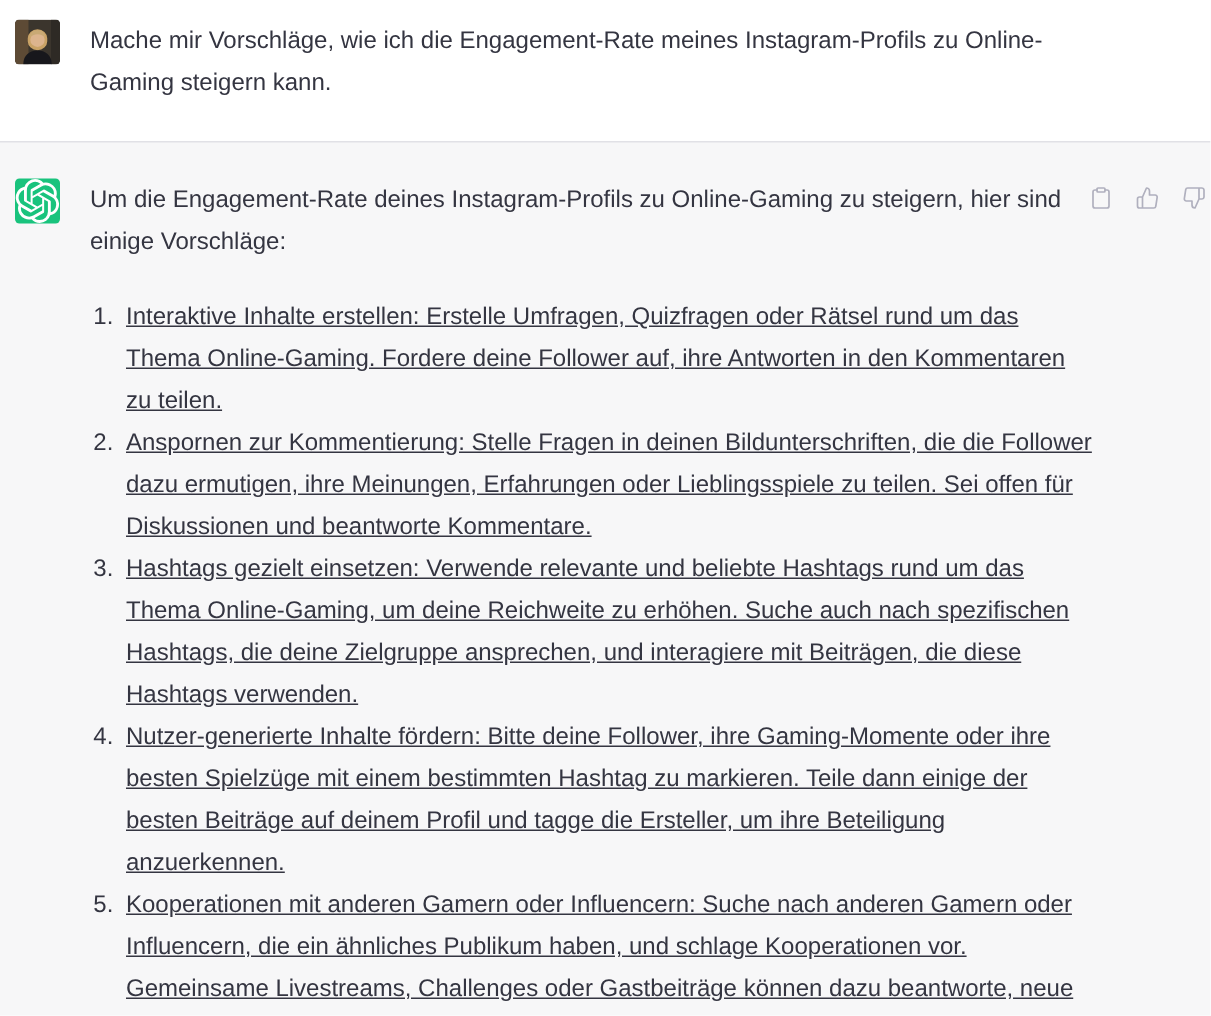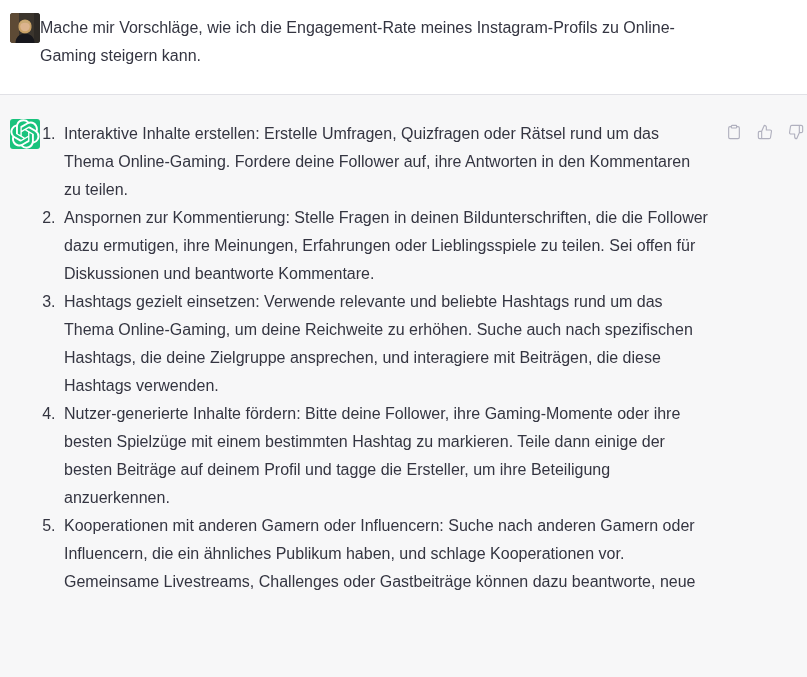--- a/index.html
+++ b/index.html
@@ -14,20 +14,21 @@
   html, body {
     width: 807px;
     height: 677px;
     overflow: hidden;
     background: var(--user-row-bg);
     font-family: "Liberation Sans", "DejaVu Sans", sans-serif;
     color: var(--text);
   }
   .message-row {
     display: flex;
+    gap: 20px;
     padding: 13px 10px 24px 10px;
     position: relative;
   }
   .message-row.user { background: var(--user-row-bg); }
   .message-row.assistant {
     background: var(--assistant-row-bg);
     border-top: 1px solid var(--divider);
     padding-top: 24px;
     min-height: 584px;
   }
@@ -51,20 +52,21 @@
     line-height: 28px;
     padding-top: 1px;
   }
   .message-content p.intro { margin: 0 0 22px 0; }
   .message-content ol {
     margin: 0;
     padding-left: 20px;
   }
   .message-content ol li {
     padding-left: 4px;
+    text-decoration: underline;
   }
   .actions {
     position: absolute;
     top: 29px;
     right: 3px;
     display: flex;
     gap: 15px;
     color: var(--action-icon);
   }
   .action-btn {
@@ -98,20 +100,21 @@
 </div>
 
 <div class="message-row assistant">
   <div class="avatar">
     <svg viewBox="0 0 41 41" width="22" height="22" fill="#ffffff">
       <path d="M37.532 16.87a9.963 9.963 0 0 0-.856-8.184 10.078 10.078 0 0 0-10.855-4.835A9.964 9.964 0 0 0 18.306.5a10.079 10.079 0 0 0-9.614 6.977 9.967 9.967 0 0 0-6.664 4.834 10.08 10.08 0 0 0 1.24 11.817 9.965 9.965 0 0 0 .856 8.185 10.079 10.079 0 0 0 10.855 4.835 9.965 9.965 0 0 0 7.516 3.35 10.078 10.078 0 0 0 9.617-6.981 9.967 9.967 0 0 0 6.663-4.834 10.079 10.079 0 0 0-1.243-11.813ZM22.498 37.886a7.474 7.474 0 0 1-4.799-1.735c.061-.033.168-.091.237-.134l7.964-4.6a1.294 1.294 0 0 0 .655-1.134V19.054l3.366 1.944a.12.12 0 0 1 .066.092v9.299a7.505 7.505 0 0 1-7.49 7.496ZM6.392 31.006a7.471 7.471 0 0 1-.894-5.023c.06.036.162.099.237.141l7.964 4.6a1.297 1.297 0 0 0 1.308 0l9.724-5.614v3.888a.12.12 0 0 1-.048.103l-8.051 4.649a7.504 7.504 0 0 1-10.24-2.744ZM4.297 13.62A7.469 7.469 0 0 1 8.2 10.333c0 .068-.004.19-.004.274v9.201a1.294 1.294 0 0 0 .654 1.132l9.723 5.614-3.366 1.944a.12.12 0 0 1-.114.01L7.04 23.856a7.504 7.504 0 0 1-2.743-10.237Zm27.658 6.437-9.724-5.615 3.367-1.943a.121.121 0 0 1 .113-.01l8.052 4.648a7.498 7.498 0 0 1-1.158 13.528v-9.476a1.293 1.293 0 0 0-.65-1.132Zm3.35-5.043c-.059-.037-.162-.099-.236-.141l-7.965-4.6a1.298 1.298 0 0 0-1.308 0l-9.723 5.614v-3.888a.12.12 0 0 1 .048-.103l8.05-4.645a7.497 7.497 0 0 1 11.135 7.763Zm-21.063 6.929-3.367-1.944a.12.12 0 0 1-.065-.092v-9.299a7.497 7.497 0 0 1 12.293-5.756 6.94 6.94 0 0 0-.236.134l-7.965 4.6a1.294 1.294 0 0 0-.654 1.132l-.006 11.225Zm1.829-3.943 4.33-2.501 4.332 2.5v5l-4.331 2.5-4.331-2.5Z"></path>
     </svg>
   </div>
 
   <div class="message-content">
+    <p class="intro">Um die Engagement-Rate deines Instagram-Profils zu Online-Gaming zu steigern, hier sind einige Vorschläge:</p>
     <ol>
       <li>Interaktive Inhalte erstellen: Erstelle Umfragen, Quizfragen oder Rätsel rund um das Thema Online-Gaming. Fordere deine Follower auf, ihre Antworten in den Kommentaren zu teilen.</li>
       <li>Anspornen zur Kommentierung: Stelle Fragen in deinen Bildunterschriften, die die Follower dazu ermutigen, ihre Meinungen, Erfahrungen oder Lieblingsspiele zu teilen. Sei offen für Diskussionen und beantworte Kommentare.</li>
       <li>Hashtags gezielt einsetzen: Verwende relevante und beliebte Hashtags rund um das Thema Online-Gaming, um deine Reichweite zu erhöhen. Suche auch nach spezifischen Hashtags, die deine Zielgruppe ansprechen, und interagiere mit Beiträgen, die diese Hashtags verwenden.</li>
       <li>Nutzer-generierte Inhalte fördern: Bitte deine Follower, ihre Gaming-Momente oder ihre besten Spielzüge mit einem bestimmten Hashtag zu markieren. Teile dann einige der besten Beiträge auf deinem Profil und tagge die Ersteller, um ihre Beteiligung anzuerkennen.</li>
       <li>Kooperationen mit anderen Gamern oder Influencern: Suche nach anderen Gamern oder Influencern, die ein ähnliches Publikum haben, und schlage Kooperationen vor. Gemeinsame Livestreams, Challenges oder Gastbeiträge können dazu beantworte, neue</li>
     </ol>
   </div>
 
   <div class="actions">

